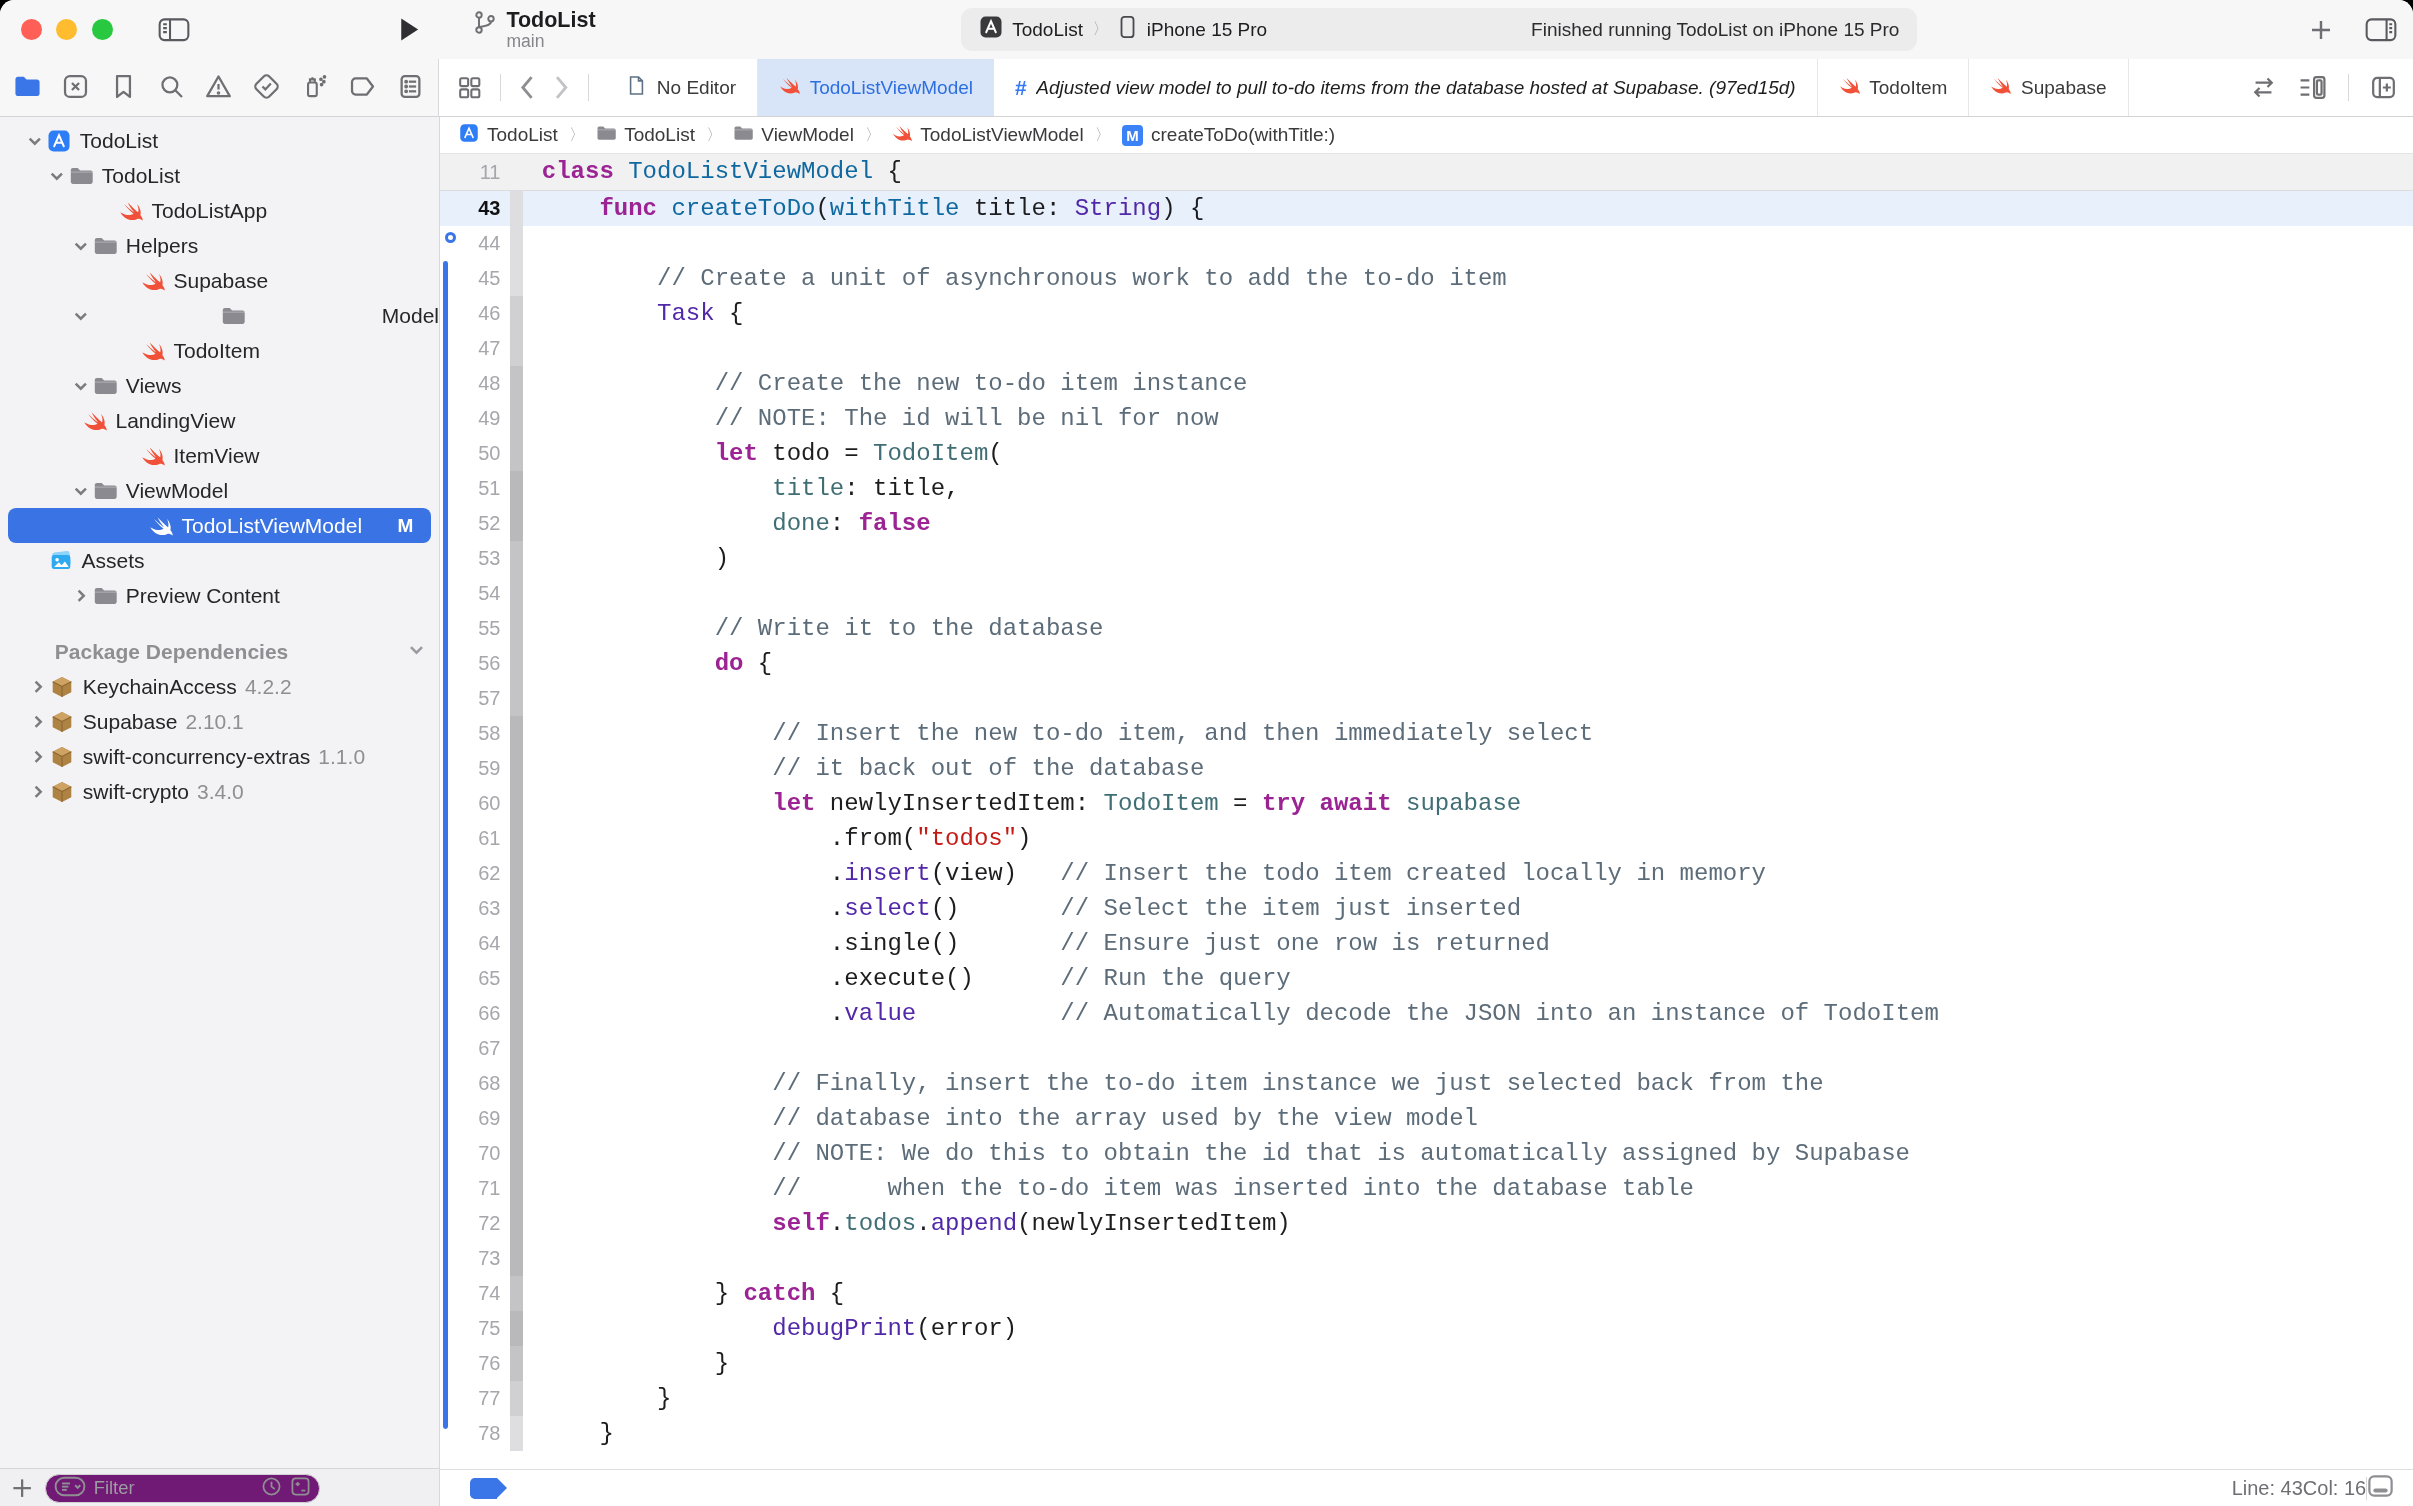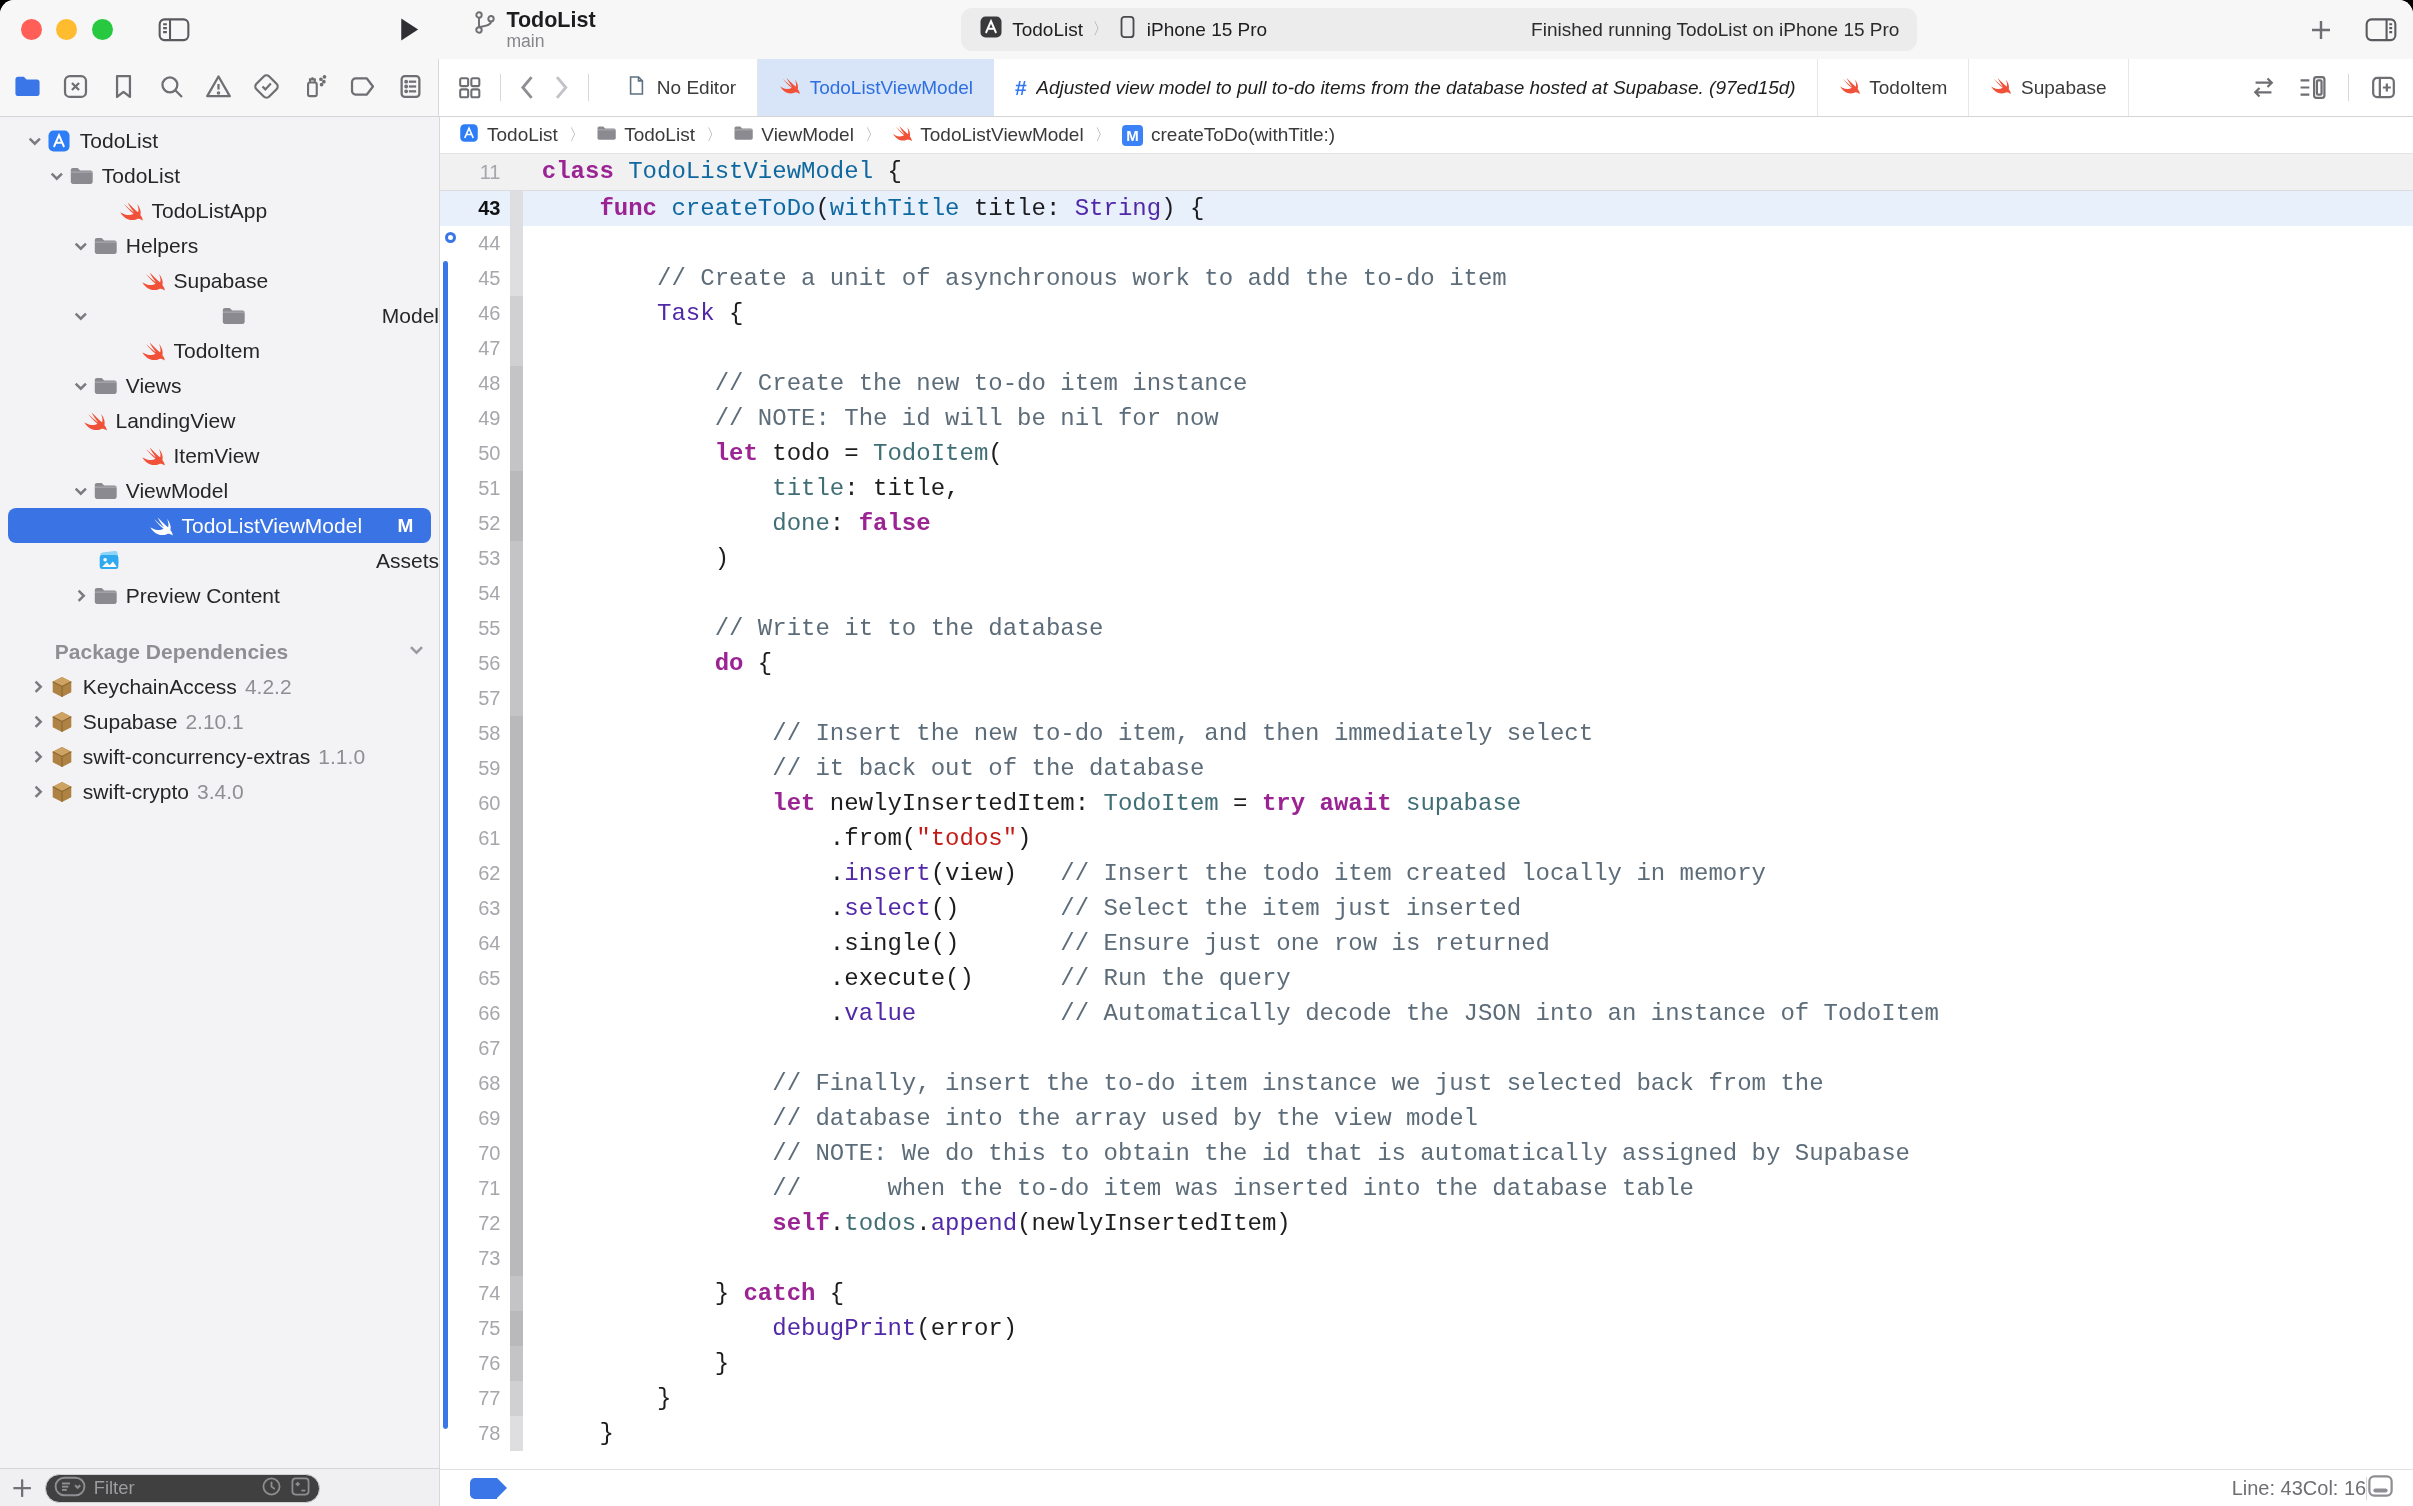--- a/index.html
+++ b/index.html
@@ -39,21 +39,21 @@
   .tree{padding-top:6.4px;}
   .trow{height:35px;display:flex;align-items:center;font-size:21px;color:#262628;position:relative;box-sizing:border-box;}
   .trow .chev{width:22.3px;flex:none;display:flex;align-items:center;justify-content:center;color:#7A7A7F;}
   .trow .ticon{width:25.5px;flex:none;display:flex;align-items:center;justify-content:center;margin-right:8px;}
   .trow.selected{background:#3A73E3;color:#fff;border-radius:8px;margin:0 8px;}
   .trow .badge{margin-left:auto;margin-right:17.6px;font-weight:700;font-size:19px;}
   .pkg-header{margin-top:21px;height:35px;display:flex;align-items:center;padding:0 12.8px 0 12.8px;font-size:21px;font-weight:600;color:#8E8E93;margin-left:42px;}
   .pkg-header .chev-r{margin-left:auto;color:#9A9AA0;}
   .pkg-ver{color:#8E8E93;margin-left:8px;}
   .filterbar{margin-top:auto;height:39px;border-top:0.8px solid #D6D6D8;background:#F0F0F2;display:flex;align-items:center;padding:0 11.2px;gap:11.2px;box-sizing:border-box;}
-  .filter-pill{flex:none;width:275px;height:29px;background:#404040;border:0.8px solid #D2D2D4;border-radius:14.4px;display:flex;align-items:center;padding:0 8px;gap:8px;box-sizing:border-box;}
+  .filter-pill{flex:none;width:275px;height:29px;background:#701a75;border:0.8px solid #D2D2D4;border-radius:14.4px;display:flex;align-items:center;padding:0 8px;gap:8px;box-sizing:border-box;}
   .filter-pill .ph{font-size:18.4px;color:#9C9CA1;flex:1;}
   
   .editor{flex:1;display:flex;flex-direction:column;min-width:0;background:#fff;}
   .jumpbar{height:36px;flex:none;border-bottom:0.8px solid #E4E4E6;display:flex;align-items:center;padding-left:19px;gap:11.2px;font-size:19px;color:#3A3A3C;background:#FFFFFF;}
   .jb-item{display:flex;align-items:center;gap:8px;}
   .codewrap{flex:1;position:relative;overflow:hidden;background:#fff;}
   .cl{display:flex;align-items:stretch;height:35px;position:relative;}
   .cl.hl{background:#E8F0FC;}
   .cl .num{width:70px;flex:none;text-align:right;padding-right:9.6px;font-size:20px;color:#A6A6AB;display:flex;align-items:center;justify-content:flex-end;box-sizing:border-box;}
   .cl.cur .num{color:#111;font-weight:600;}
@@ -406,21 +406,21 @@
           </div>
           <div class="trow selected" style="padding-left: 140px;">
             <span class="ticon">
               <svg width="24" height="24" viewBox="0 0 16 16">
                 <path fill="#FFFFFF" d="M12.6 13.2c-1.9 1.1-4.5 1.2-7.1.1C3.4 12.2 1.8 10.6.8 8.6c.5.4 1.1.8 1.7 1.1 2.6 1.4 5.3 1.3 7.2.1C6.9 7.6 4.7 5.1 3.1 3c.3.3 4.1 4 6.9 5.9C8.3 6.7 6.6 4 5.8 2.3c2.8 2.8 5.4 5.3 6.6 6.3l.3.3c.1-.2.1-.4.2-.6.3-1.6-.1-3.4-1-5.1 2.1 2.4 3 5.2 2.4 7.6.9 1.1 1.5 2.3 1.6 3.6-1.1-.8-2.2-1.2-3.3-1.2z"></path>
               </svg>
             </span>
             <span>TodoListViewModel</span>
             <span class="badge">M</span>
           </div>
-          <div class="trow" style="padding-left: 96px; justify-content: space-between;">
+          <div class="trow" style="padding-left: 48px;">
             <span class="ticon">
               <svg width="24" height="24" viewBox="0 0 16 16">
                 <rect x="2.6" y="1.8" width="11.6" height="9.6" rx="1.6" fill="#8ED3F9" transform="rotate(-7 8 7)"></rect>
                 <rect x="1.8" y="4" width="12.4" height="9.4" rx="1.6" fill="#2FA9F0"></rect>
                 <circle cx="5.4" cy="7.2" r="1.2" fill="#fff"></circle>
                 <path d="M3.4 12l3.1-3.1 2 2 2.1-2.6 2.6 3.7z" fill="#fff"></path>
               </svg>
             </span>
             <span>Assets</span>
           </div>

